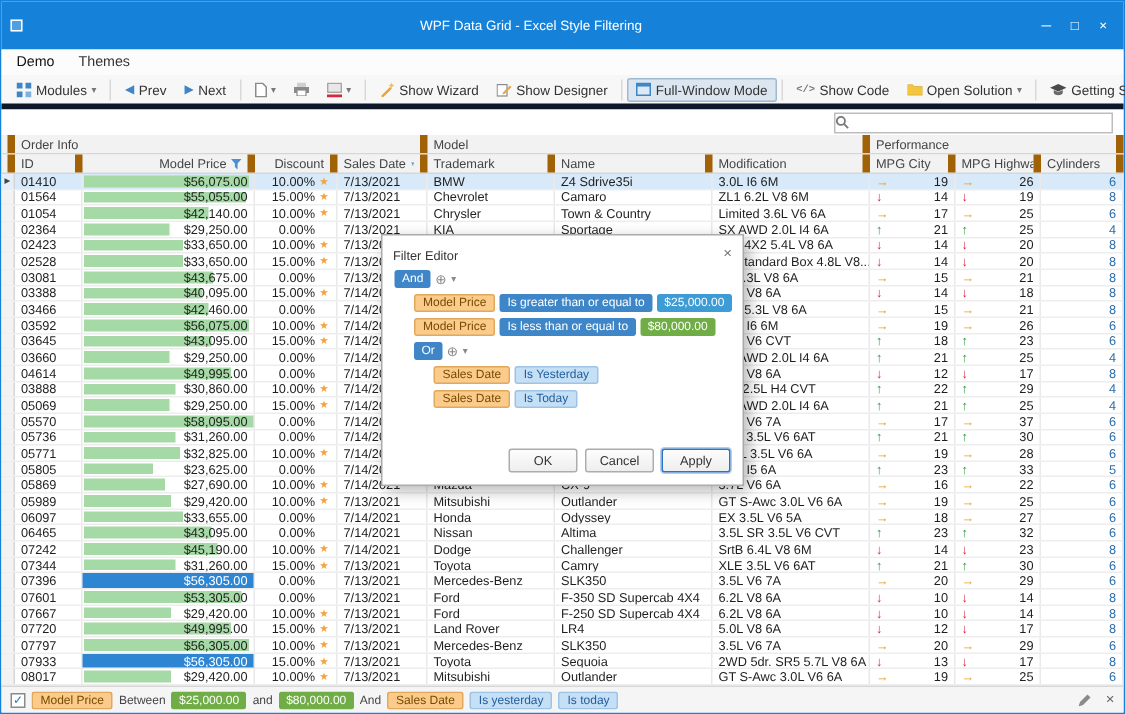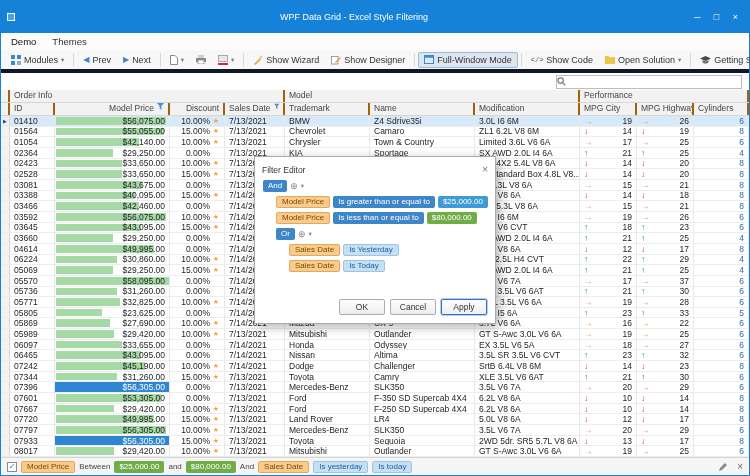--- a/index.html
+++ b/index.html
@@ -28,21 +28,21 @@
 
   
   .searchrow{height:17px;background:#fff;display:flex;justify-content:flex-end;align-items:center;padding:1px 7px;flex:0 0 auto}
   .searchbox{width:186px;height:14px;border:1px solid #BDBDBD;display:flex;align-items:center;background:#fff;padding-right:3px}
   .searchbox input{flex:1;border:none;outline:none;font-size:8.5px;padding:0 4px;color:#444;font-family:inherit;background:transparent}
   .searchbox input::placeholder{color:#999}
 
   
   .band-row,.header-row{display:flex;background:#F2F2F2;border-bottom:1px solid #D6D6D6;font-size:8.5px;color:#444;flex:0 0 auto}
   .band-row{height:13px}.header-row{height:13px}
-  .bcell,.hcell{display:flex;align-items:flex-start;padding:0 4px;border-right:2px solid #a16207;overflow:hidden;white-space:nowrap;gap:3px}
+  .bcell,.hcell{display:flex;align-items:center;padding:0 4px;border-right:5px solid #a16207;overflow:hidden;white-space:nowrap;gap:3px}
   .b-ind,.h-ind{width:9px;padding:0}
   .b-order{width:275px}.b-model{width:295px}.b-perf{flex:1}
 
   .c-id{width:45px}.c-price{width:115px}.c-disc{width:55px}.c-date{width:60px}
   .c-tm{width:85px}.c-name{width:105px}.c-mod{width:105px}
   .c-city{width:57px}.c-hwy{width:57px}.c-cyl{flex:1}
 
   
   .grid-rows{flex:1;display:flex;flex-direction:column;overflow:hidden;background:#fff;min-height:0}
   .row{flex:1;display:flex;border-bottom:1px solid #EDEDED;min-height:0}
@@ -578,21 +578,21 @@
           <span class="num">12</span>
         </div>
         <div class="cell c-hwy">
           <span class="arrow down">↓</span>
           <span class="num">17</span>
         </div>
         <div class="cell c-cyl">8</div>
       </div>
       <div class="row">
         <div class="cell c-ind"></div>
-        <div class="cell c-id">06224</div>
+        <div class="cell c-id">03888</div>
         <div class="cell c-price">
           <div class="bar" style="width: 53.1%;"></div>
           <span class="pval">$30,860.00</span>
         </div>
         <div class="cell c-disc">
           <span class="dval">10.00%</span>
           <span class="star">★</span>
         </div>
         <div class="cell c-date">7/14/2021</div>
         <div class="cell c-tm">Subaru</div>

